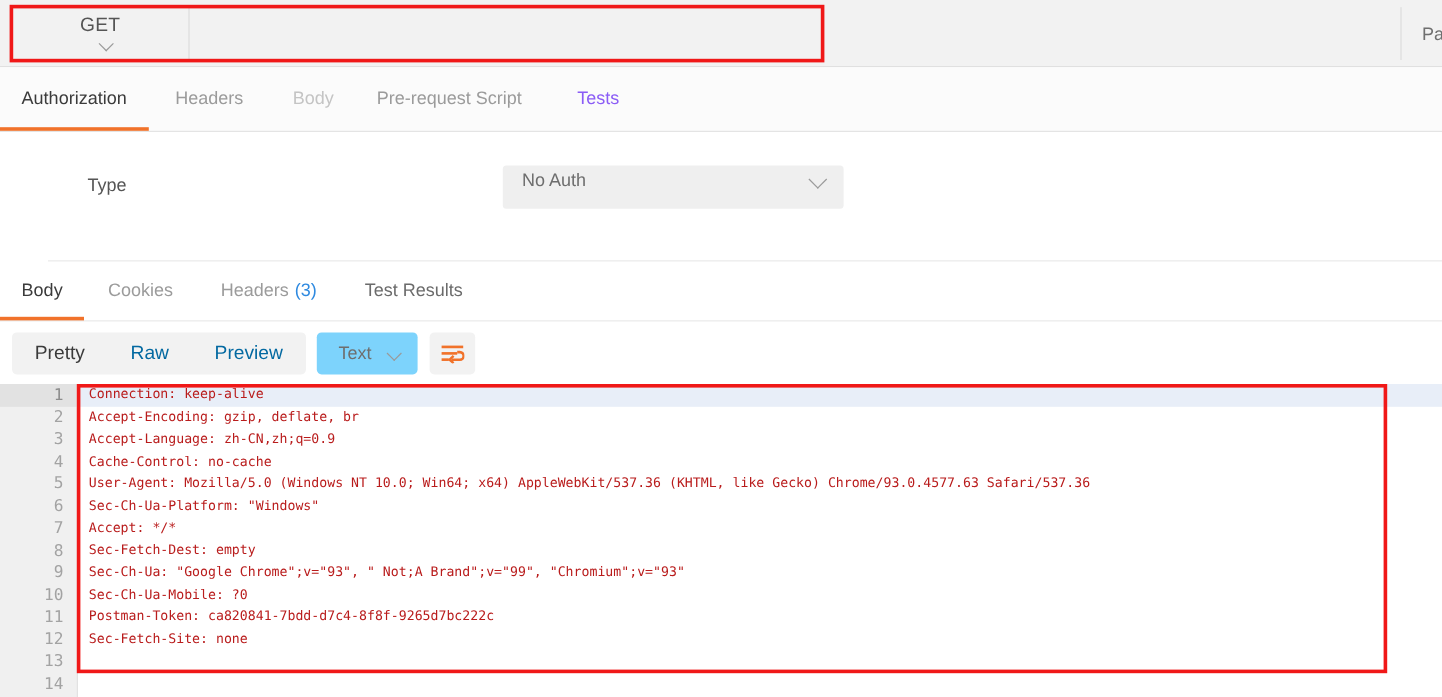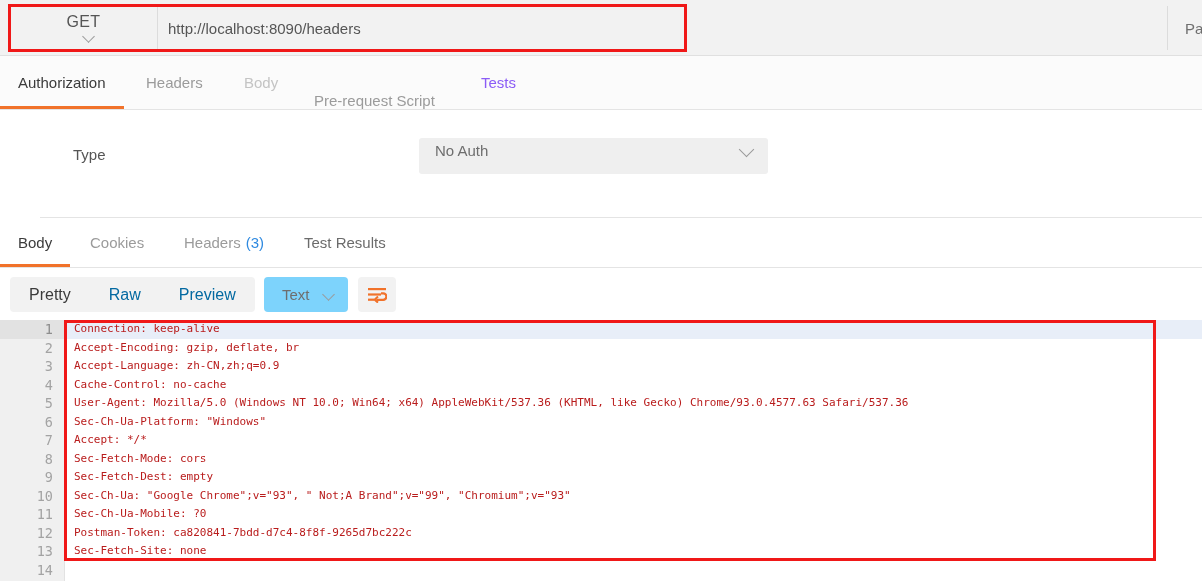--- a/index.html
+++ b/index.html
@@ -153,21 +153,21 @@
   }
   .type-label {
     position: absolute;
     left: 33px; top: 36px;
     font-size: 15px;
     color: #555555;
   }
   .auth-select {
     position: absolute;
     left: 379px; top: 28px;
-    width: 349px;
+    width: 284px;
     height: 36px;
     background: #efefef;
     border-radius: 3px;
     display: flex;
     align-items: center;
     justify-content: space-between;
     padding: 0 14px 12px 16px;
     box-sizing: border-box;
     cursor: pointer;
   }
@@ -336,40 +336,37 @@
   }
 </style>
 </head>
 <body>
 
 <div class="url-bar">
   <div class="method-box">
     <span class="method-label">GET</span>
     <span class="chev"></span>
   </div>
-  <div class="url-input-area">
-    <span class="url-text">http://localhost:8090/headers</span>
-  </div>
   <div class="params-box">
     <span class="params-text">Pa</span>
   </div>
 </div>
 
 <div class="req-tabs">
   <div class="tab" id="rq0" style="left:0px;padding:0 18px;color:#3b3b3b;">
     <span>Authorization</span>
     <span class="under"></span>
   </div>
   <div class="tab" style="left:128px;padding:0 18px;color:#9b9b9b;">
     <span>Headers</span>
   </div>
   <div class="tab" style="left:226px;padding:0 18px;color:#c4c4c4;">
     <span>Body</span>
   </div>
-  <div class="tab" style="left:296px;padding:0 18px;color:#9b9b9b;align-items:flex-end;">
+  <div class="tab" style="left:296px;padding:0 18px;color:#9b9b9b;">
     <span>Pre-request Script</span>
   </div>
   <div class="tab" style="left:463px;padding:0 18px;color:#8b5cf6;justify-content:center;">
     <span>Tests</span>
   </div>
 </div>
 
 <div class="auth-panel">
   <div class="type-label">Type</div>
   <div class="auth-select">
@@ -443,21 +440,20 @@
     <div class="gnum">14</div>
   </div>
   <div class="code-lines">
     <div class="cline cur">Connection: keep-alive</div>
     <div class="cline">Accept-Encoding: gzip, deflate, br</div>
     <div class="cline">Accept-Language: zh-CN,zh;q=0.9</div>
     <div class="cline">Cache-Control: no-cache</div>
     <div class="cline">User-Agent: Mozilla/5.0 (Windows NT 10.0; Win64; x64) AppleWebKit/537.36 (KHTML, like Gecko) Chrome/93.0.4577.63 Safari/537.36</div>
     <div class="cline">Sec-Ch-Ua-Platform: "Windows"</div>
     <div class="cline">Accept: */*</div>
-    <div class="cline">Sec-Fetch-Mode: cors</div>
     <div class="cline">Sec-Fetch-Dest: empty</div>
     <div class="cline">Sec-Ch-Ua: "Google Chrome";v="93", " Not;A Brand";v="99", "Chromium";v="93"</div>
     <div class="cline">Sec-Ch-Ua-Mobile: ?0</div>
     <div class="cline">Postman-Token: ca820841-7bdd-d7c4-8f8f-9265d7bc222c</div>
     <div class="cline">Sec-Fetch-Site: none</div>
     <div class="cline"></div>
   </div>
 </div>
 
 <div class="annot annot-url"></div>

